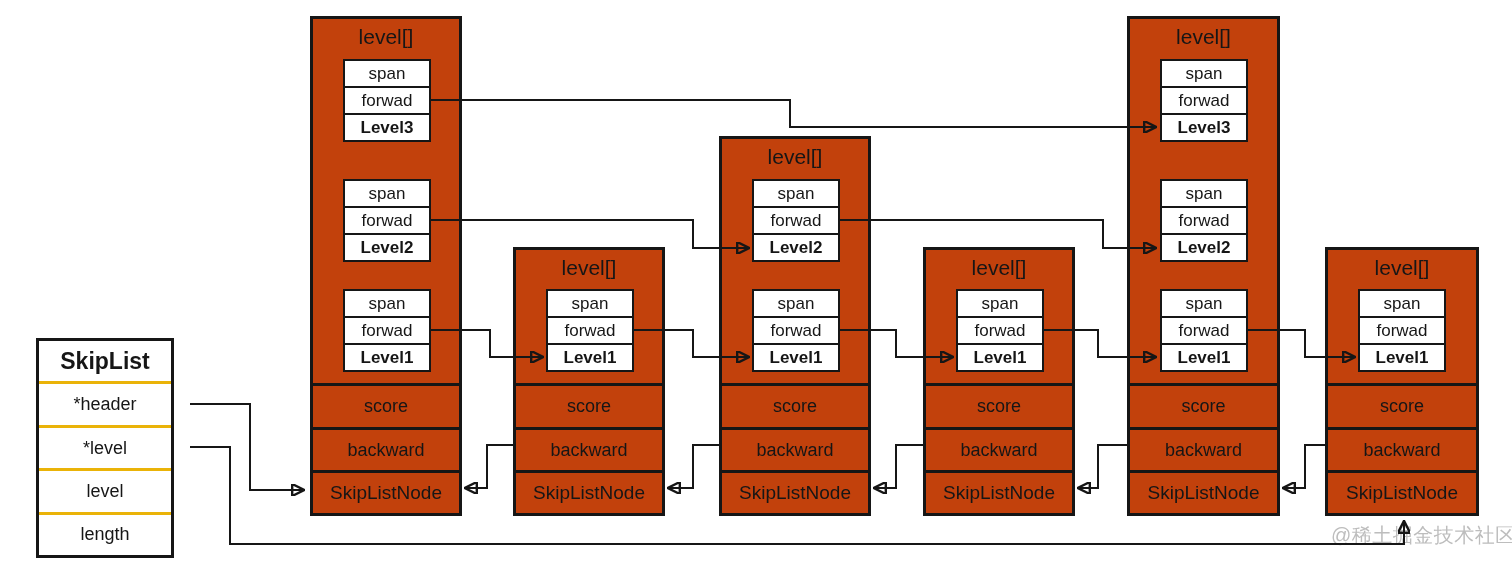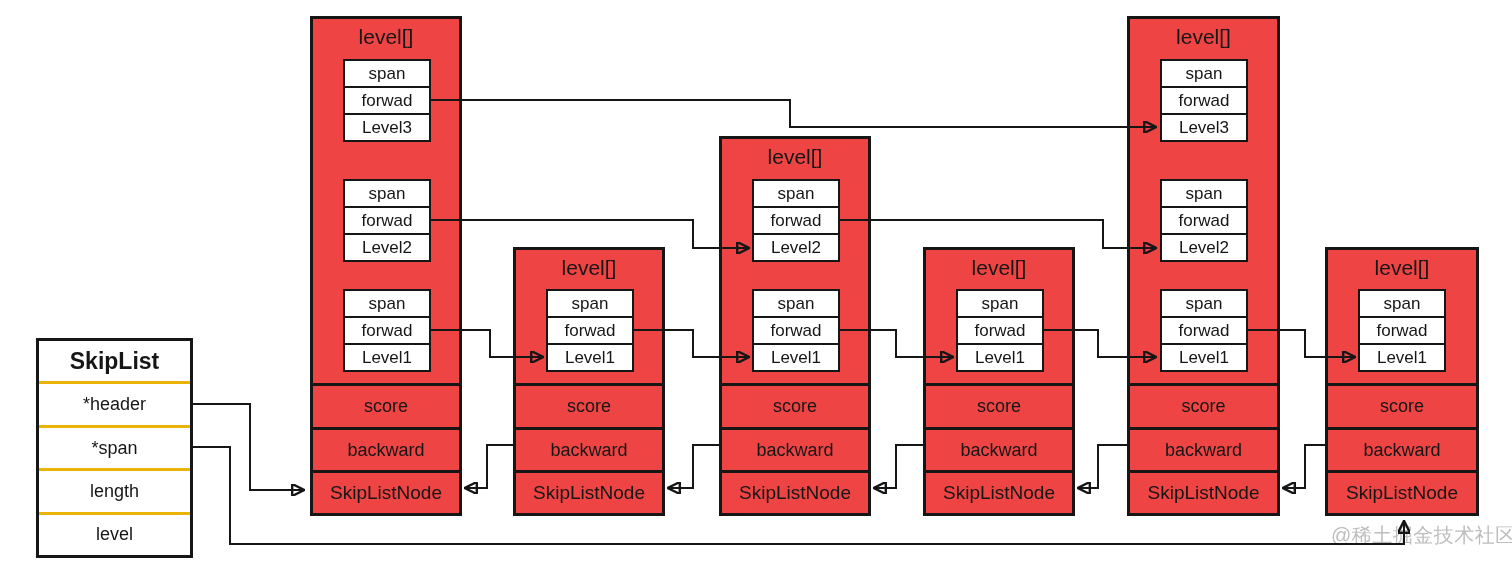--- a/index.html
+++ b/index.html
@@ -2,46 +2,46 @@
 <html><head>
 <meta charset="utf-8">
 <style>
   html,body{margin:0;padding:0;background:#ffffff;}
   .canvas{
     position:relative;width:1512px;height:567px;background:#ffffff;overflow:hidden;
     font-family:"Liberation Sans","DejaVu Sans",sans-serif;color:#161616;
   }
   
   .struct{
-    position:absolute;left:36px;top:338px;width:157px;height:220px;
+    position:absolute;left:36px;top:338px;width:138px;height:220px;
     border:3px solid #161616;box-sizing:border-box;background:#fff;
     display:flex;flex-direction:column;
   }
   .srow{
     flex:1;border-top:3px solid #eab308;display:flex;align-items:center;justify-content:center;
     font-size:18px;
   }
   .srow.first{border-top:none;font-weight:bold;font-size:23px;}
   
   .node{
-    position:absolute;border:3px solid #161616;box-sizing:border-box;background:#ef4444;
+    position:absolute;border:3px solid #161616;box-sizing:border-box;background:#c2410c;
   }
   .ntitle{
     position:absolute;top:6px;left:0;right:0;text-align:center;font-size:21px;
   }
   .mini{
     position:absolute;left:30px;width:88px;border:2px solid #161616;box-sizing:border-box;
     background:#fff;
   }
   .mrow{
     height:25px;border-top:2px solid #161616;display:flex;align-items:center;justify-content:center;
     font-size:17px;
   }
   .mrow.first{border-top:none;}
-  .mrow.lvl{font-weight:normal;}
+  .mrow.lvl{font-weight:bold;}
   .nrow{
     position:absolute;left:0;right:0;border-top:3px solid #161616;box-sizing:border-box;
     display:flex;align-items:center;justify-content:center;font-size:18px;
   }
   .nrow.bold{font-weight:normal;font-size:19px;}
   
   .arrows{position:absolute;left:0;top:0;pointer-events:none;}
   .arrows path{stroke:#161616;stroke-width:2;fill:none;}
   .watermark{
     position:absolute;left:1331px;top:522px;font-size:20px;letter-spacing:0.5px;
@@ -49,23 +49,23 @@
   }
 </style>
 </head>
 <body>
 
 <div class="canvas">
 
   <div class="struct">
     <div class="srow first">SkipList</div>
     <div class="srow">*header</div>
-    <div class="srow">*span</div>
+    <div class="srow">*level</div>
+    <div class="srow">level</div>
     <div class="srow">length</div>
-    <div class="srow">level</div>
   </div>
 
   <div class="node" style="left:310px;top:16px;width:152px;height:500px">
     <div class="ntitle">level[]</div>
     <div class="mini" style="top:40px">
       <div class="mrow first">span</div>
       <div class="mrow">forwad</div>
       <div class="mrow lvl">Level3</div>
     </div>
     <div class="mini" style="top:160px">

